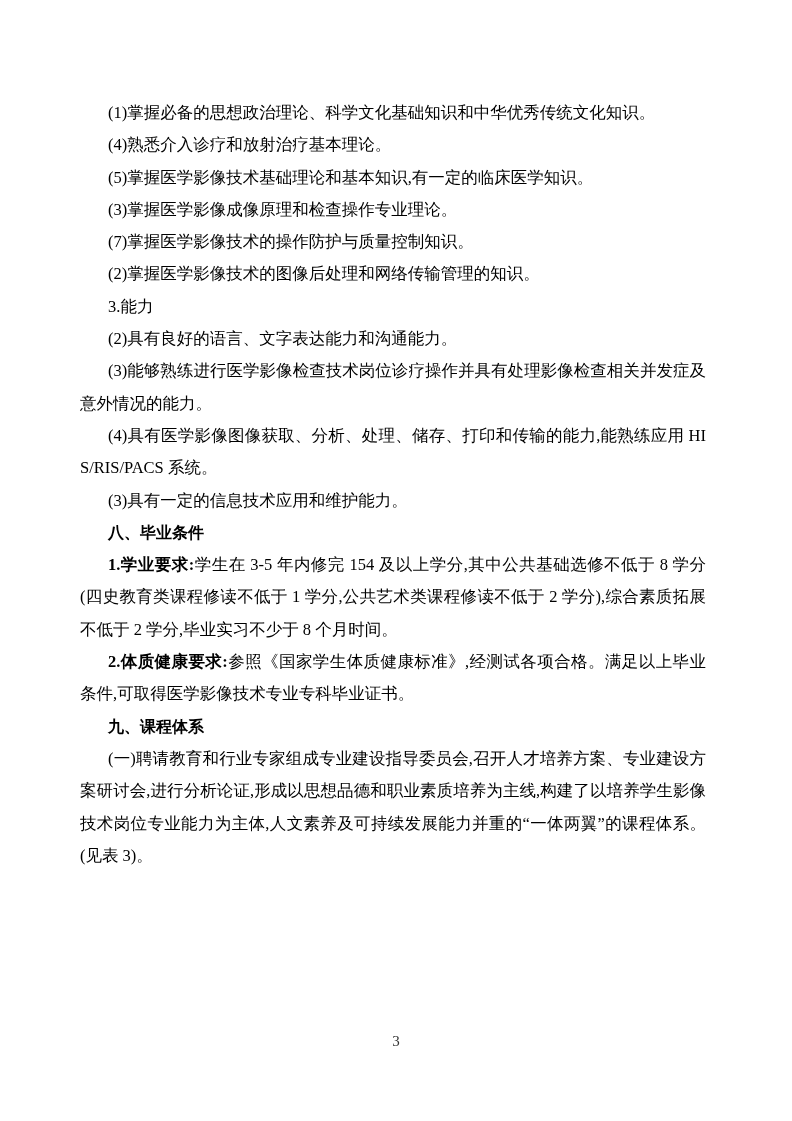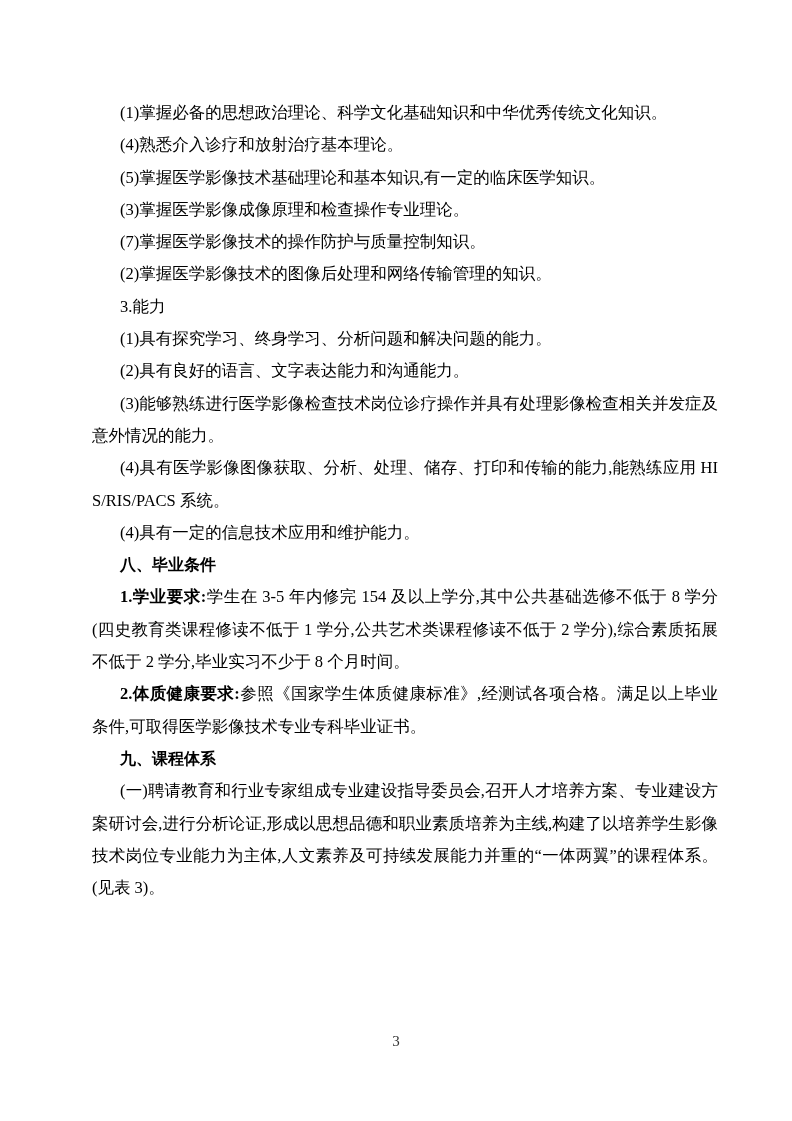--- a/index.html
+++ b/index.html
@@ -11,21 +11,21 @@
     position: relative;
     width: 792px;
     height: 1121px;
     background: #ffffff;
     overflow: hidden;
     font-family: "Liberation Serif", "DejaVu Serif", serif;
     color: #000000;
   }
   .doc-body {
     position: absolute;
-    left: 92px;
+    left: 80px;
     top: 97px;
     width: 626px;
   }
   .doc-body p {
     margin: 0;
     padding: 0;
   }
   p.para {
     font-size: 16.5px;
     line-height: 32.3px;
@@ -60,25 +60,24 @@
 
 <div class="page">
   <div class="doc-body">
       <p class="para">(1)掌握必备的思想政治理论、科学文化基础知识和中华优秀传统文化知识。</p>
       <p class="para">(4)熟悉介入诊疗和放射治疗基本理论。</p>
       <p class="para">(5)掌握医学影像技术基础理论和基本知识,有一定的临床医学知识。</p>
       <p class="para">(3)掌握医学影像成像原理和检查操作专业理论。</p>
       <p class="para">(7)掌握医学影像技术的操作防护与质量控制知识。</p>
       <p class="para">(2)掌握医学影像技术的图像后处理和网络传输管理的知识。</p>
       <p class="para">3.能力</p>
-      <p class="para">(1)具有探究学习、终身学习、分析问题和解决问题的能力。</p>
       <p class="para">(2)具有良好的语言、文字表达能力和沟通能力。</p>
       <p class="para">(3)能够熟练进行医学影像检查技术岗位诊疗操作并具有处理影像检查相关并发症及意外情况的能力。</p>
       <p class="para">(4)具有医学影像图像获取、分析、处理、储存、打印和传输的能力,能熟练应用 HIS/RIS/PACS 系统。</p>
-      <p class="para">(4)具有一定的信息技术应用和维护能力。</p>
+      <p class="para">(3)具有一定的信息技术应用和维护能力。</p>
       <p class="heading">八、毕业条件</p>
       <p class="para"><b class="lead">1.学业要求:</b>学生在 3-5 年内修完 154 及以上学分,其中公共基础选修不低于 8 学分(四史教育类课程修读不低于 1 学分,公共艺术类课程修读不低于 2 学分),综合素质拓展不低于 2 学分,毕业实习不少于 8 个月时间。</p>
       <p class="para"><b class="lead">2.体质健康要求:</b>参照《国家学生体质健康标准》,经测试各项合格。满足以上毕业条件,可取得医学影像技术专业专科毕业证书。</p>
       <p class="heading">九、课程体系</p>
       <p class="para">(一)聘请教育和行业专家组成专业建设指导委员会,召开人才培养方案、专业建设方案研讨会,进行分析论证,形成以思想品德和职业素质培养为主线,构建了以培养学生影像技术岗位专业能力为主体,人文素养及可持续发展能力并重的“一体两翼”的课程体系。(见表 3)。</p>
     </div>
   <div class="page-number">3</div>
 </div>
 
 </body></html>

